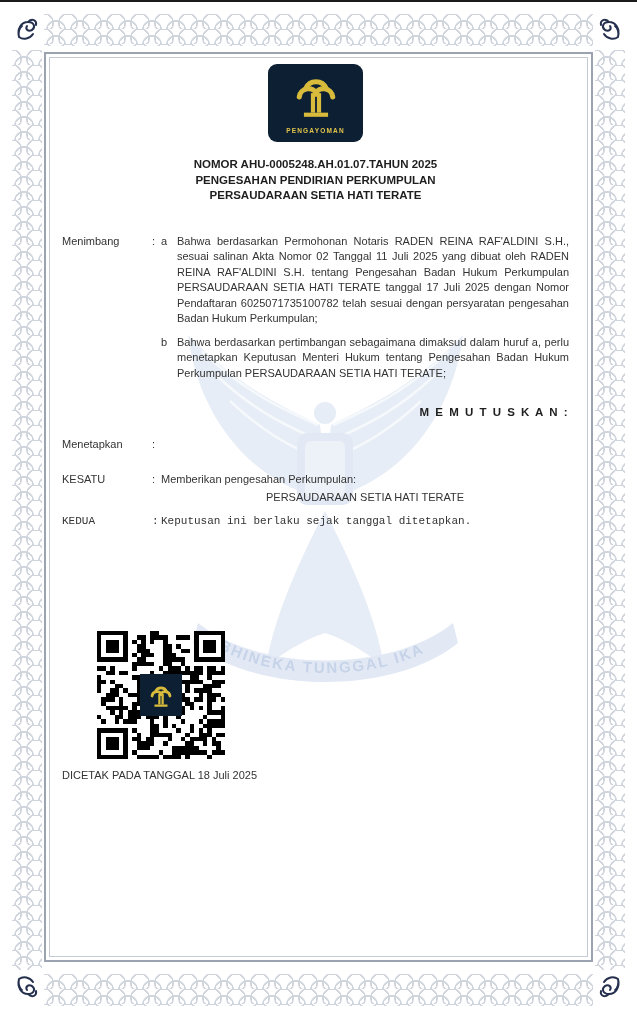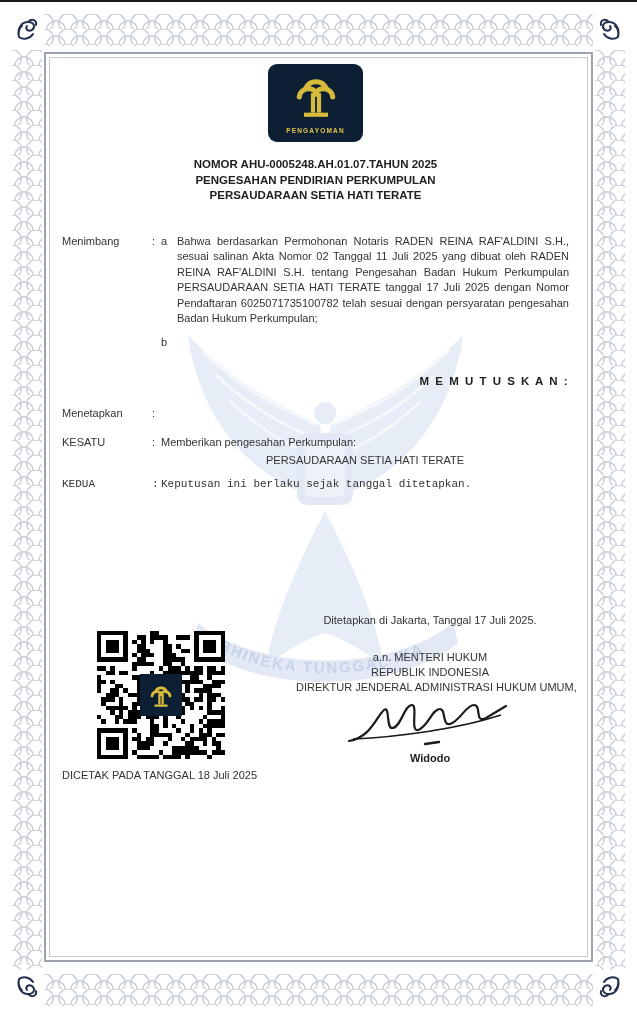--- a/index.html
+++ b/index.html
@@ -70,21 +70,21 @@
 
   .section { margin-top:30px; }
   .row { display:flex; margin-top:16px; }
   .row .label  { width:90px; flex:none; }
   .row .colon  { width:9px;  flex:none; }
   .row .marker { width:16px; flex:none; }
   .row .para   { flex:1; text-align:justify; }
   .row .para.center { text-align:center; }
   .mt8  { margin-top:8px; }
   .mt6  { }
-  .mt5  { margin-top:14px; }
+  .mt5  { margin-top:20px; }
   .mt2  { margin-top:2px; }
   .mt7  { margin-top:7px;font-family:Liberation Mono, monospace; }
 
   .memutuskan { margin-top:24px; text-align:right; font-weight:bold; color:#1e1e1e; letter-spacing:1.5px; font-size:11.5px; }
 
   
   .signing { position:absolute; left:296px; top:613px; width:268px; text-align:center; font-size:11px; line-height:15px; color:#333; }
   .signing .place-date { margin-bottom:22px; }
   .signing .office-line { white-space:nowrap; }
   .signing .sig-svg { display:block; margin:2px auto 0 auto; }
@@ -185,20 +185,21 @@
       <div class="row">
         <div class="label">Menimbang</div>
         <div class="colon">:</div>
         <div class="marker">a</div>
         <div class="para">Bahwa berdasarkan Permohonan Notaris RADEN REINA RAF'ALDINI S.H., sesuai salinan Akta Nomor 02 Tanggal 11 Juli 2025 yang dibuat oleh RADEN REINA RAF'ALDINI S.H. tentang Pengesahan Badan Hukum Perkumpulan PERSAUDARAAN SETIA HATI TERATE tanggal 17 Juli 2025 dengan Nomor Pendaftaran 6025071735100782 telah sesuai dengan persyaratan pengesahan Badan Hukum Perkumpulan;</div>
       </div>
       <div class="row mt8">
         <div class="label"></div>
         <div class="colon"></div>
         <div class="marker">b</div>
+        <div class="para">Bahwa berdasarkan pertimbangan sebagaimana dimaksud dalam huruf a, perlu menetapkan Keputusan Menteri Hukum tentang Pengesahan Badan Hukum Perkumpulan PERSAUDARAAN SETIA HATI TERATE;</div>
       </div>
     </div>
 
     <div class="memutuskan">M E M U T U S K A N :</div>
 
     <div class="row mt6">
       <div class="label">Menetapkan</div>
       <div class="colon">:</div>
       <div class="para"></div>
     </div>
@@ -218,32 +219,20 @@
         <div class="colon"></div>
     </div>
 
     <div class="row mt7">
       <div class="label">KEDUA</div>
       <div class="colon">:</div>
       <div class="para">Keputusan ini berlaku sejak tanggal ditetapkan.</div>
     </div>
   </div>
 
-  <div class="signing">
-    <div class="place-date">Ditetapkan di Jakarta, Tanggal 17 Juli 2025.</div>
-    <div>a.n. MENTERI HUKUM</div>
-    <div>REPUBLIK INDONESIA</div>
-    <div class="office-line">DIREKTUR JENDERAL ADMINISTRASI HUKUM UMUM,</div>
-    <svg class="sig-svg" width="175" height="52" viewBox="0 0 175 52">
-      <path d="M6,44 C28,40 33,20 41,13 C47,8 43,31 49,31 C58,31 61,8 69,8 C75,8 67,35 75,33 C85,30 89,12 97,12 C103,12 99,29 107,27 C117,24 123,8 131,8 C139,8 131,27 143,21 L163,9" fill="none" stroke="#1a1a1a" stroke-width="2.2" stroke-linecap="round"></path>
-      <path d="M10,42 C55,40 115,32 158,18" fill="none" stroke="#1a1a1a" stroke-width="1.6"></path>
-      <path d="M82,47 L96,45" fill="none" stroke="#1a1a1a" stroke-width="2.4" stroke-linecap="round"></path>
-    </svg>
-    <div class="signer">Widodo</div>
-  </div>
 
   <div class="qr-wrap">
     <svg class="qr" id="qr-svg" viewBox="0 0 29 29" shape-rendering="crispEdges">
         <rect x="12" y="0" width="1" height="1" fill="#000"></rect>
         <rect x="13" y="0" width="1" height="1" fill="#000"></rect>
         <rect x="9" y="1" width="1" height="1" fill="#000"></rect>
         <rect x="10" y="1" width="1" height="1" fill="#000"></rect>
         <rect x="12" y="1" width="1" height="1" fill="#000"></rect>
         <rect x="13" y="1" width="1" height="1" fill="#000"></rect>
         <rect x="14" y="1" width="1" height="1" fill="#000"></rect>

